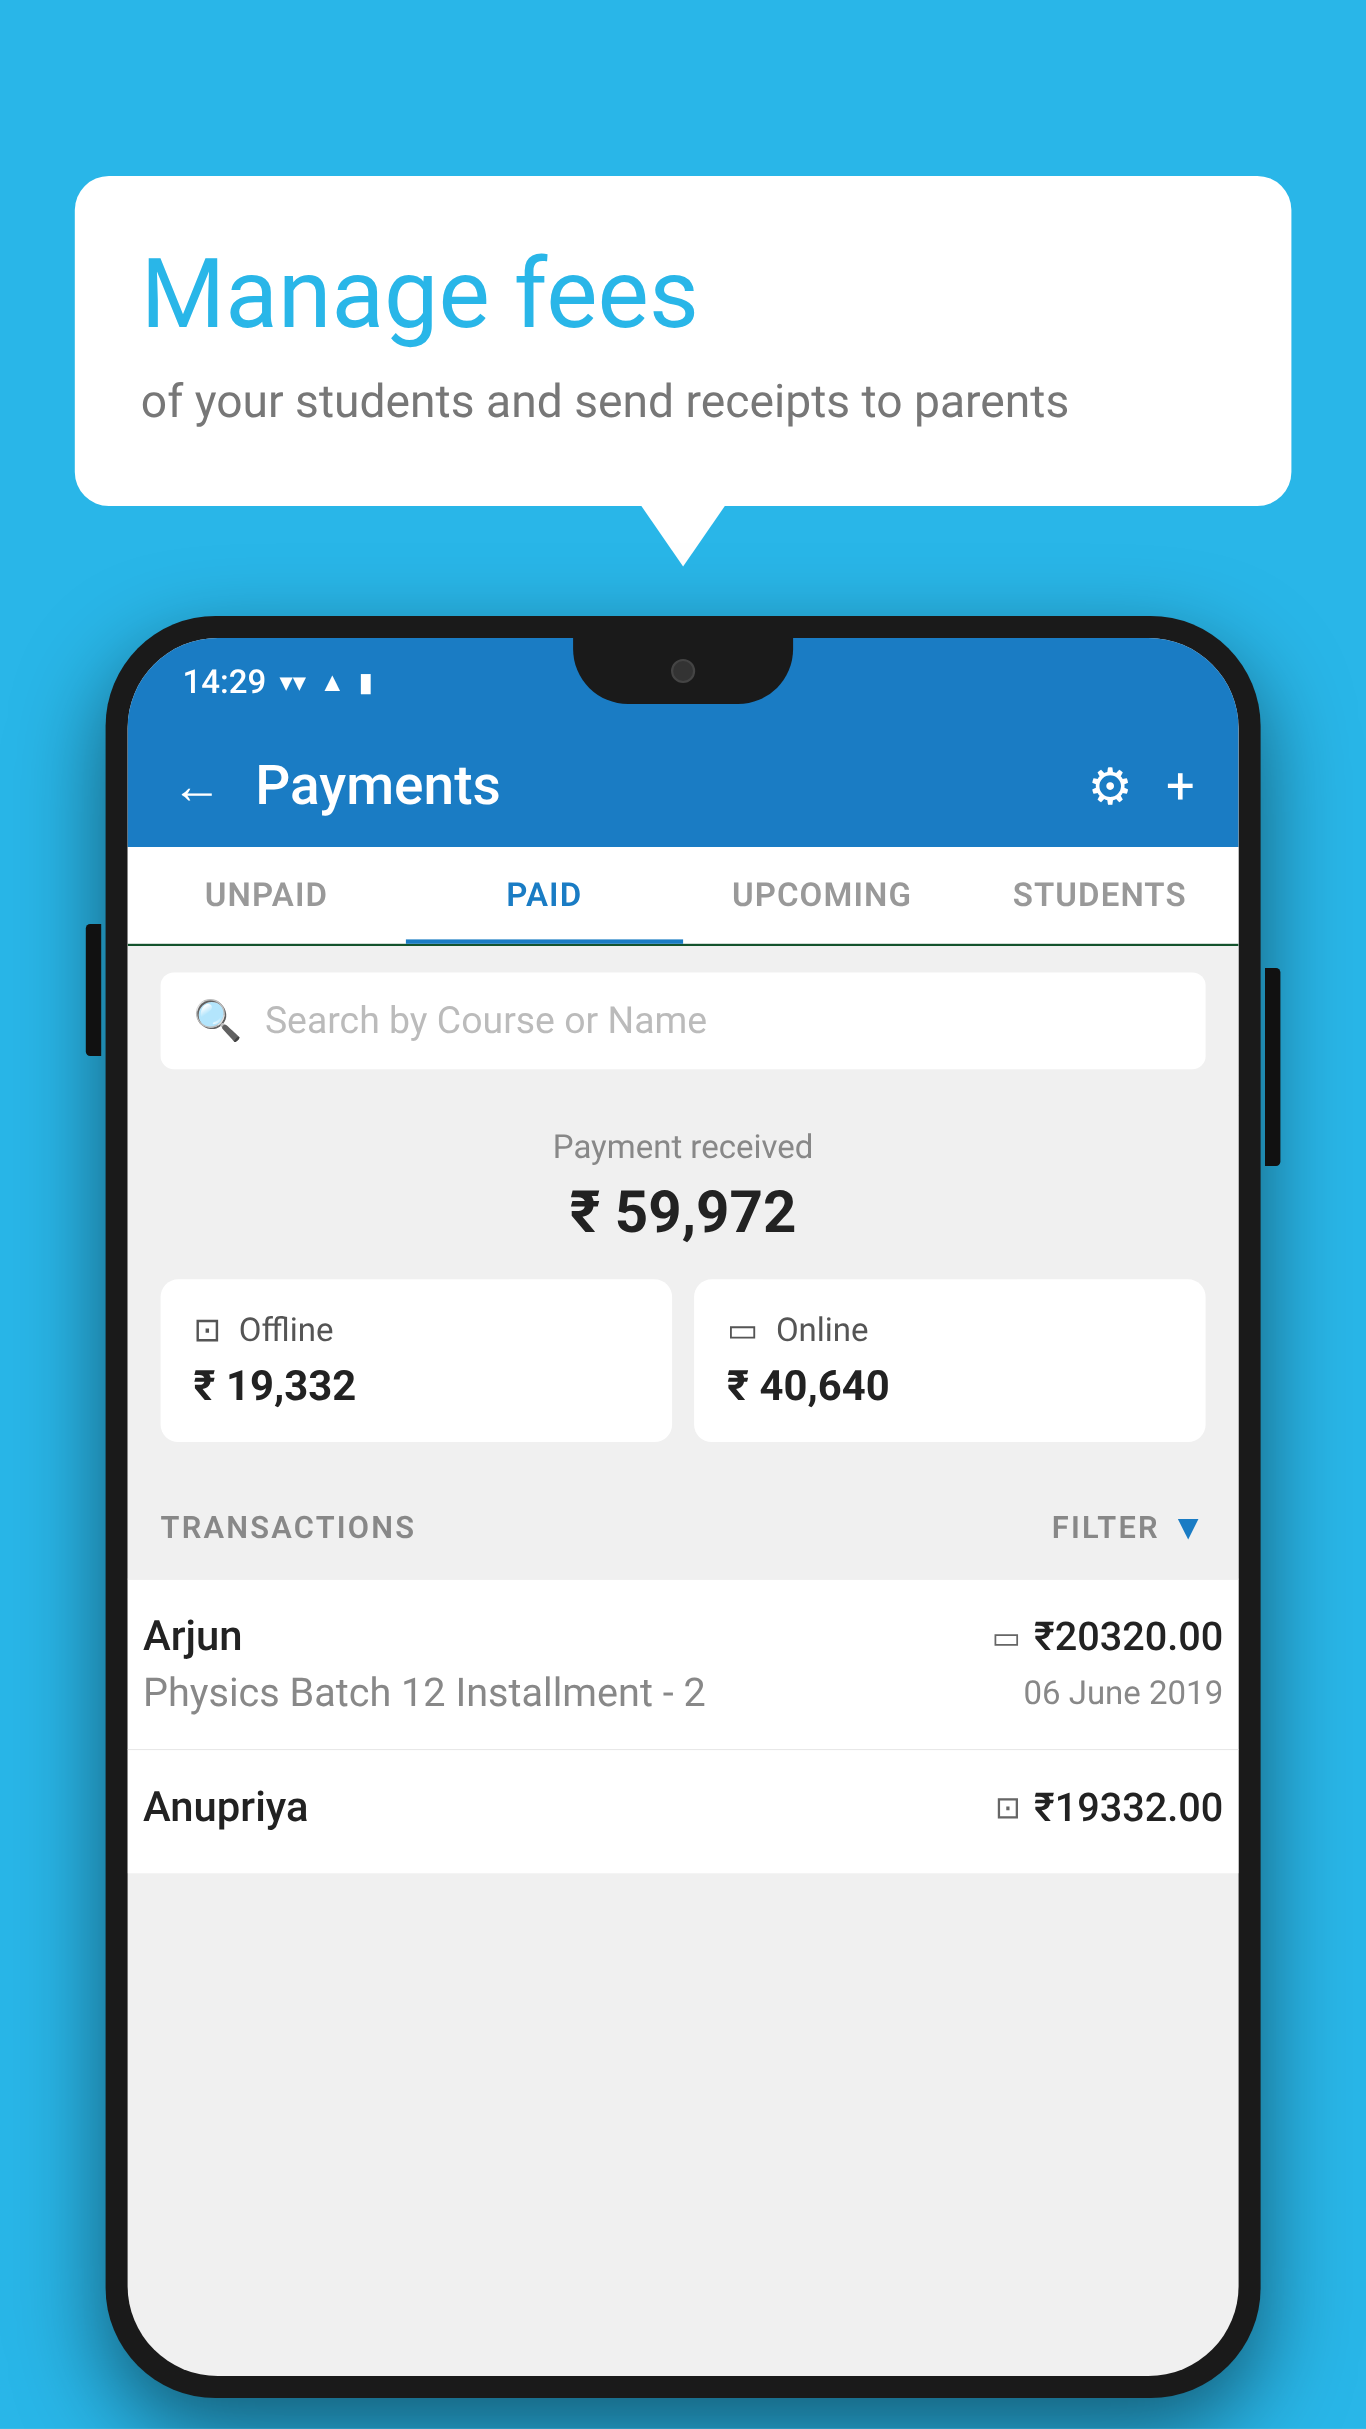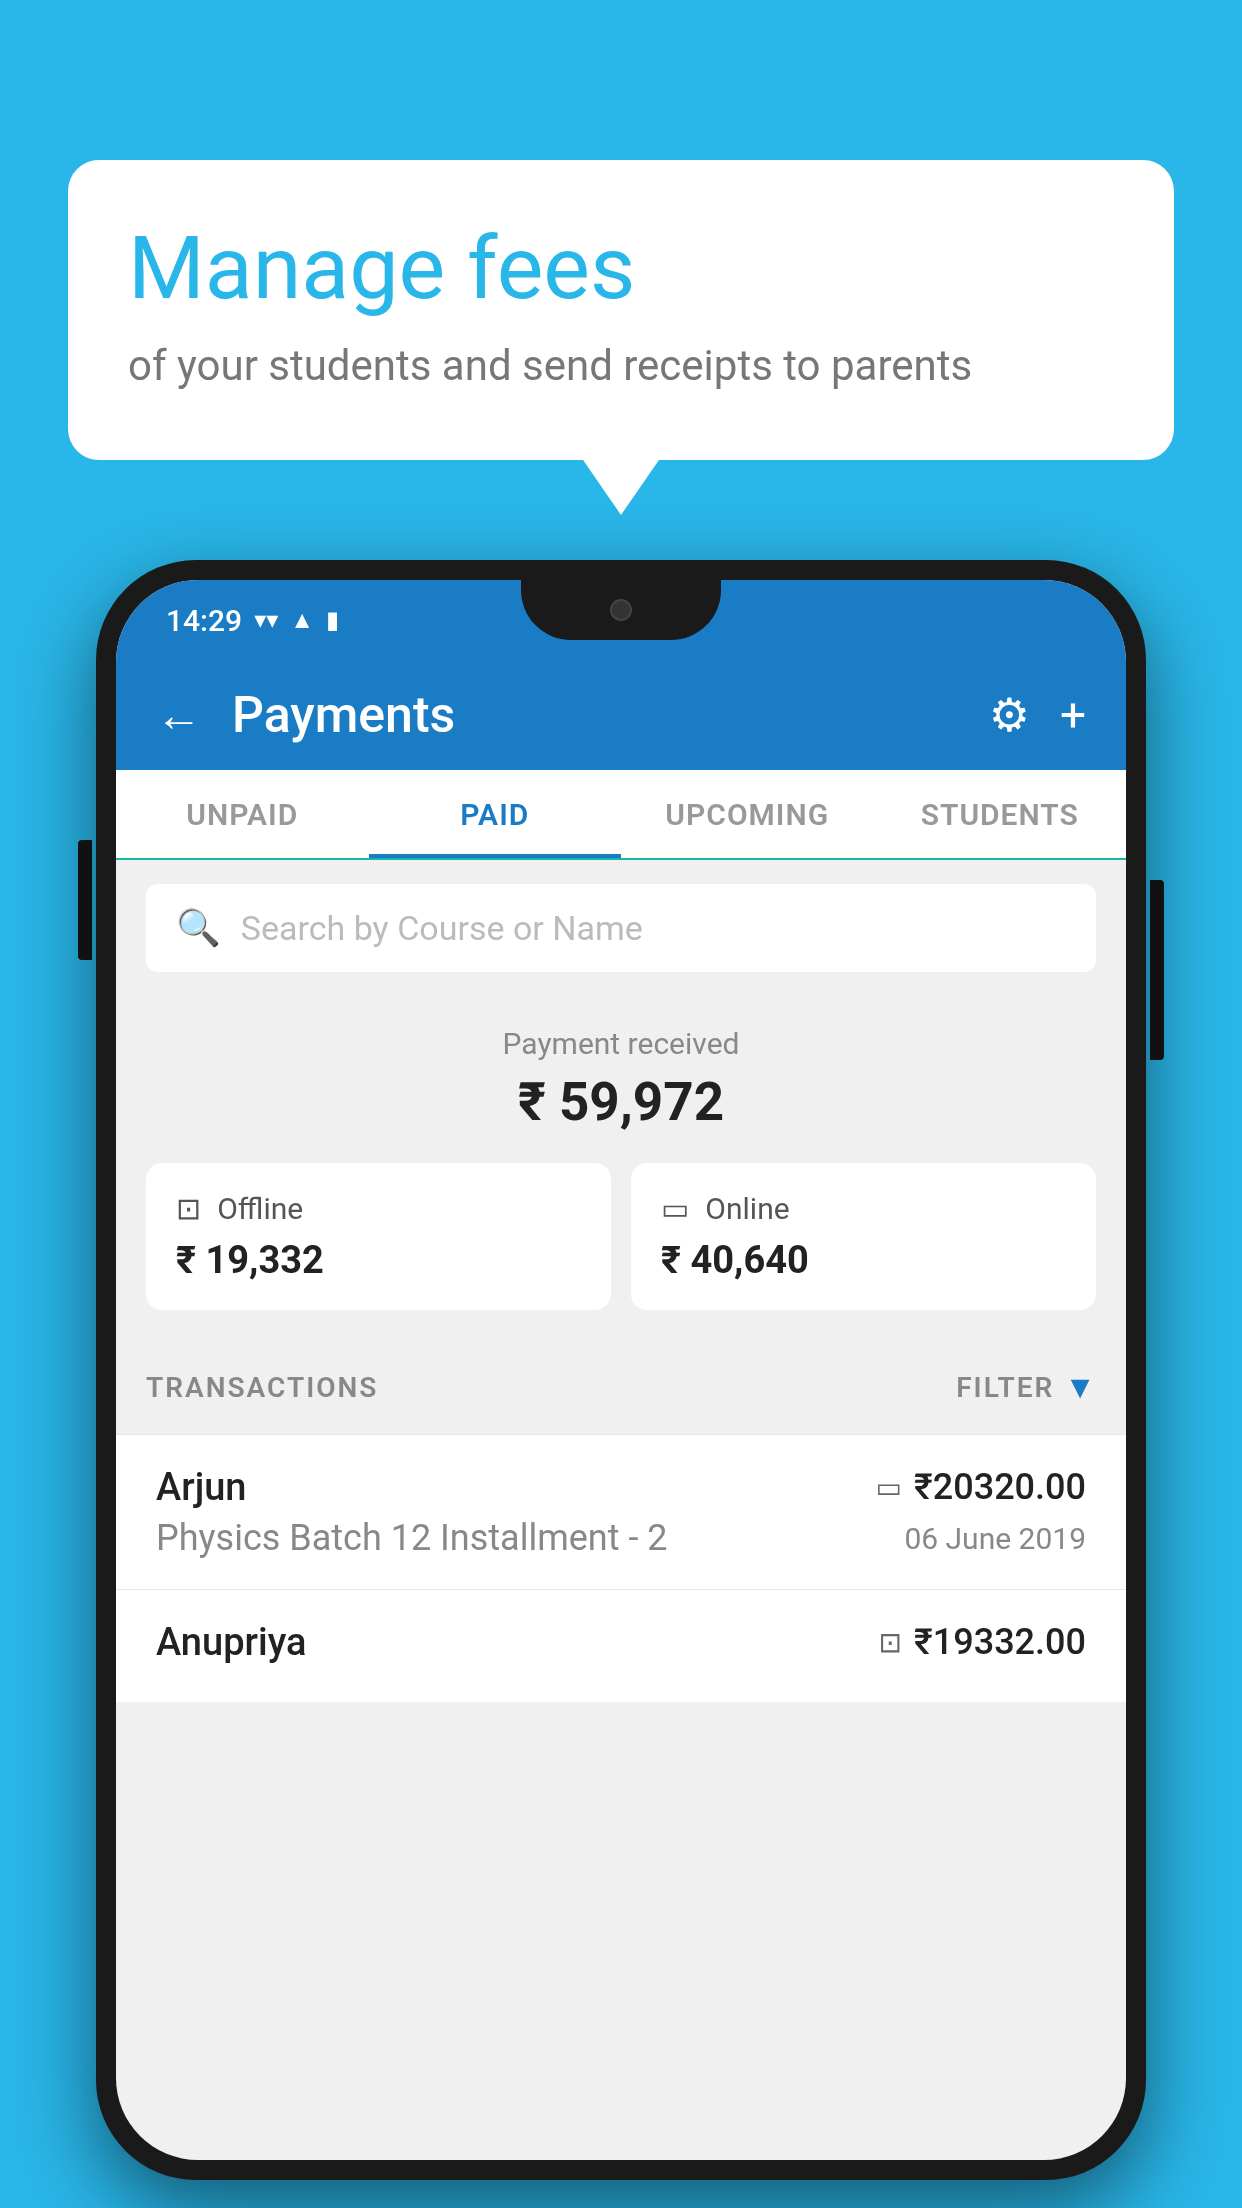--- a/index.html
+++ b/index.html
@@ -185,21 +185,21 @@
 
     .gear-icon, .plus-icon {
       color: white;
       font-size: 46px;
     }
 
     
     .tabs {
       background: white;
       display: flex;
-      border-bottom: 2px solid #14b8a6;
+      border-bottom: 2px solid #14532d;
       height: 90px;
     }
 
     .tab {
       flex: 1;
       display: flex;
       align-items: center;
       justify-content: center;
       font-size: 30px;
       font-weight: 600;
@@ -336,21 +336,21 @@
     }
 
     .filter-icon {
       color: #1a7cc4;
       font-size: 32px;
     }
 
     
     .transaction-row {
       background: white;
-      padding: 30px 40px;
+      padding: 30px 14px;
       border-top: 1px solid #e8e8e8;
     }
 
     .transaction-top {
       display: flex;
       justify-content: space-between;
       align-items: center;
       margin-bottom: 8px;
     }
 

